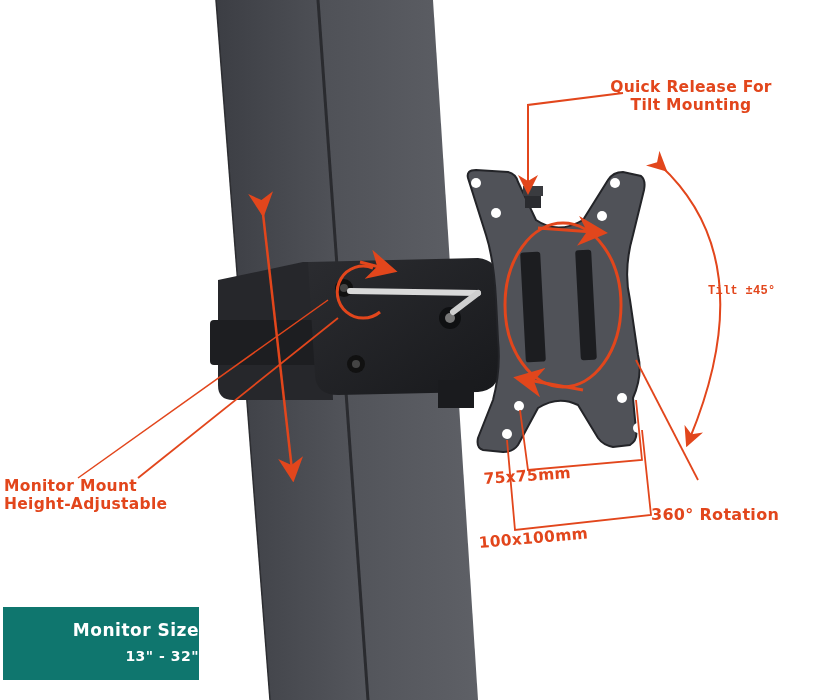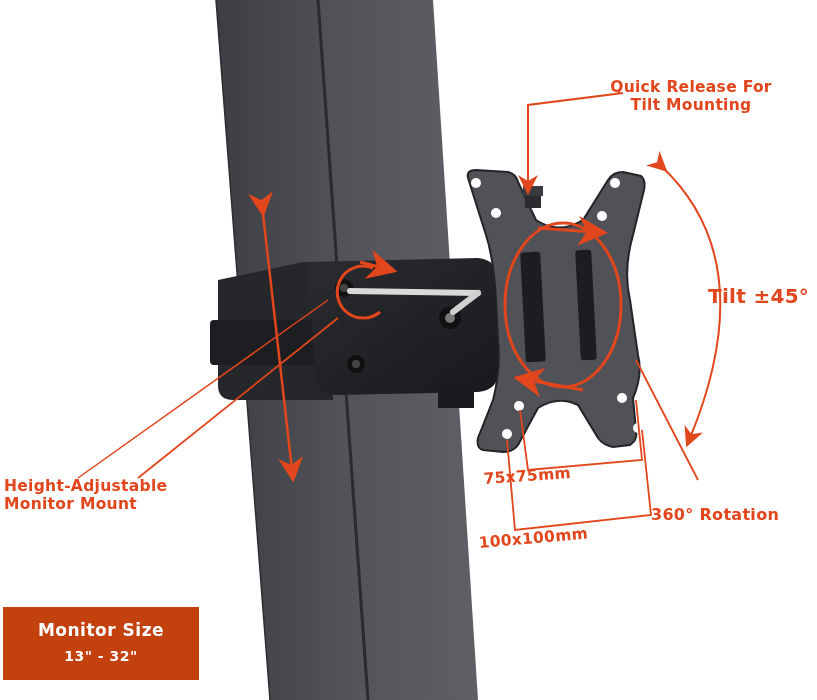--- a/index.html
+++ b/index.html
@@ -1,25 +1,25 @@
 <!DOCTYPE html>
 <html><head>
   <meta charset="utf-8">
   <style>
     html, body { margin: 0; padding: 0; background: #ffffff; }
     body { width: 817px; height: 700px; position: relative; overflow: hidden; font-family: "DejaVu Sans", sans-serif; }
     .canvas { position: absolute; left: 0; top: 0; width: 817px; height: 700px; padding-left: 38px; }
     .label { position: absolute; color: #e2461c; font-weight: bold; font-family: "DejaVu Sans", sans-serif; line-height: 1.15; letter-spacing: 0.3px; }
     .lbl-quick { left: 566px; top: 79px; width: 250px; text-align: center; font-size: 15.5px; }
-    .lbl-tilt { left: 708px; top: 285px; font-size: 20px; }
+    .lbl-tilt { left: 708px; top: 285px; font-size: 12px; font-family: Liberation Mono, monospace; }
     .lbl-height { left: 4px; top: 478px; font-size: 15.5px; }
     .lbl-rot { left: 651px; top: 486px; font-size: 16px; margin-top: 20px; }
     .lbl-75 { left: 483px; top: 471px; font-size: 15.5px; transform: rotate(-4deg); transform-origin: left top; }
     .lbl-100 { left: 478px; top: 535px; font-size: 15.5px; transform: rotate(-5deg); transform-origin: left top; }
-    .banner { position: absolute; background: #c2410c; color: #ffffff; text-align: center; font-weight: bold; font-family: "DejaVu Sans", sans-serif; }
+    .banner { position: absolute; background: #0f766e; color: #ffffff; text-align: right; font-weight: bold; font-family: "DejaVu Sans", sans-serif; }
     .banner-left { left: 3px; top: 607px; width: 196px; height: 73px; }
     .banner-right { left: 505px; top: 607px; width: 309px; height: 73px; }
     .banner .b-title { display: block; margin-top: 13px; font-size: 17px; letter-spacing: 0.5px; }
     .banner .b-sub { display: block; margin-top: 8px; font-size: 14px; letter-spacing: 0.5px; }
   </style>
 </head>
 <body>
 
 <div class="canvas">
   <svg width="817" height="700" viewBox="0 0 817 700">
@@ -108,22 +108,22 @@
   </svg>
 
   <div class="label lbl-quick">
     <div>Quick Release For</div>
     <div>Tilt Mounting</div>
   </div>
 
   <div class="label lbl-tilt">Tilt ±45°</div>
 
   <div class="label lbl-height">
+    <div>Monitor Mount</div>
     <div>Height-Adjustable</div>
-    <div>Monitor Mount</div>
   </div>
 
   <div class="label lbl-rot">360° Rotation</div>
   <div class="label lbl-75">75x75mm</div>
   <div class="label lbl-100">100x100mm</div>
 
   <div class="banner banner-left">
     <span class="b-title">Monitor Size</span>
     <span class="b-sub">13" - 32"</span>
   </div>

